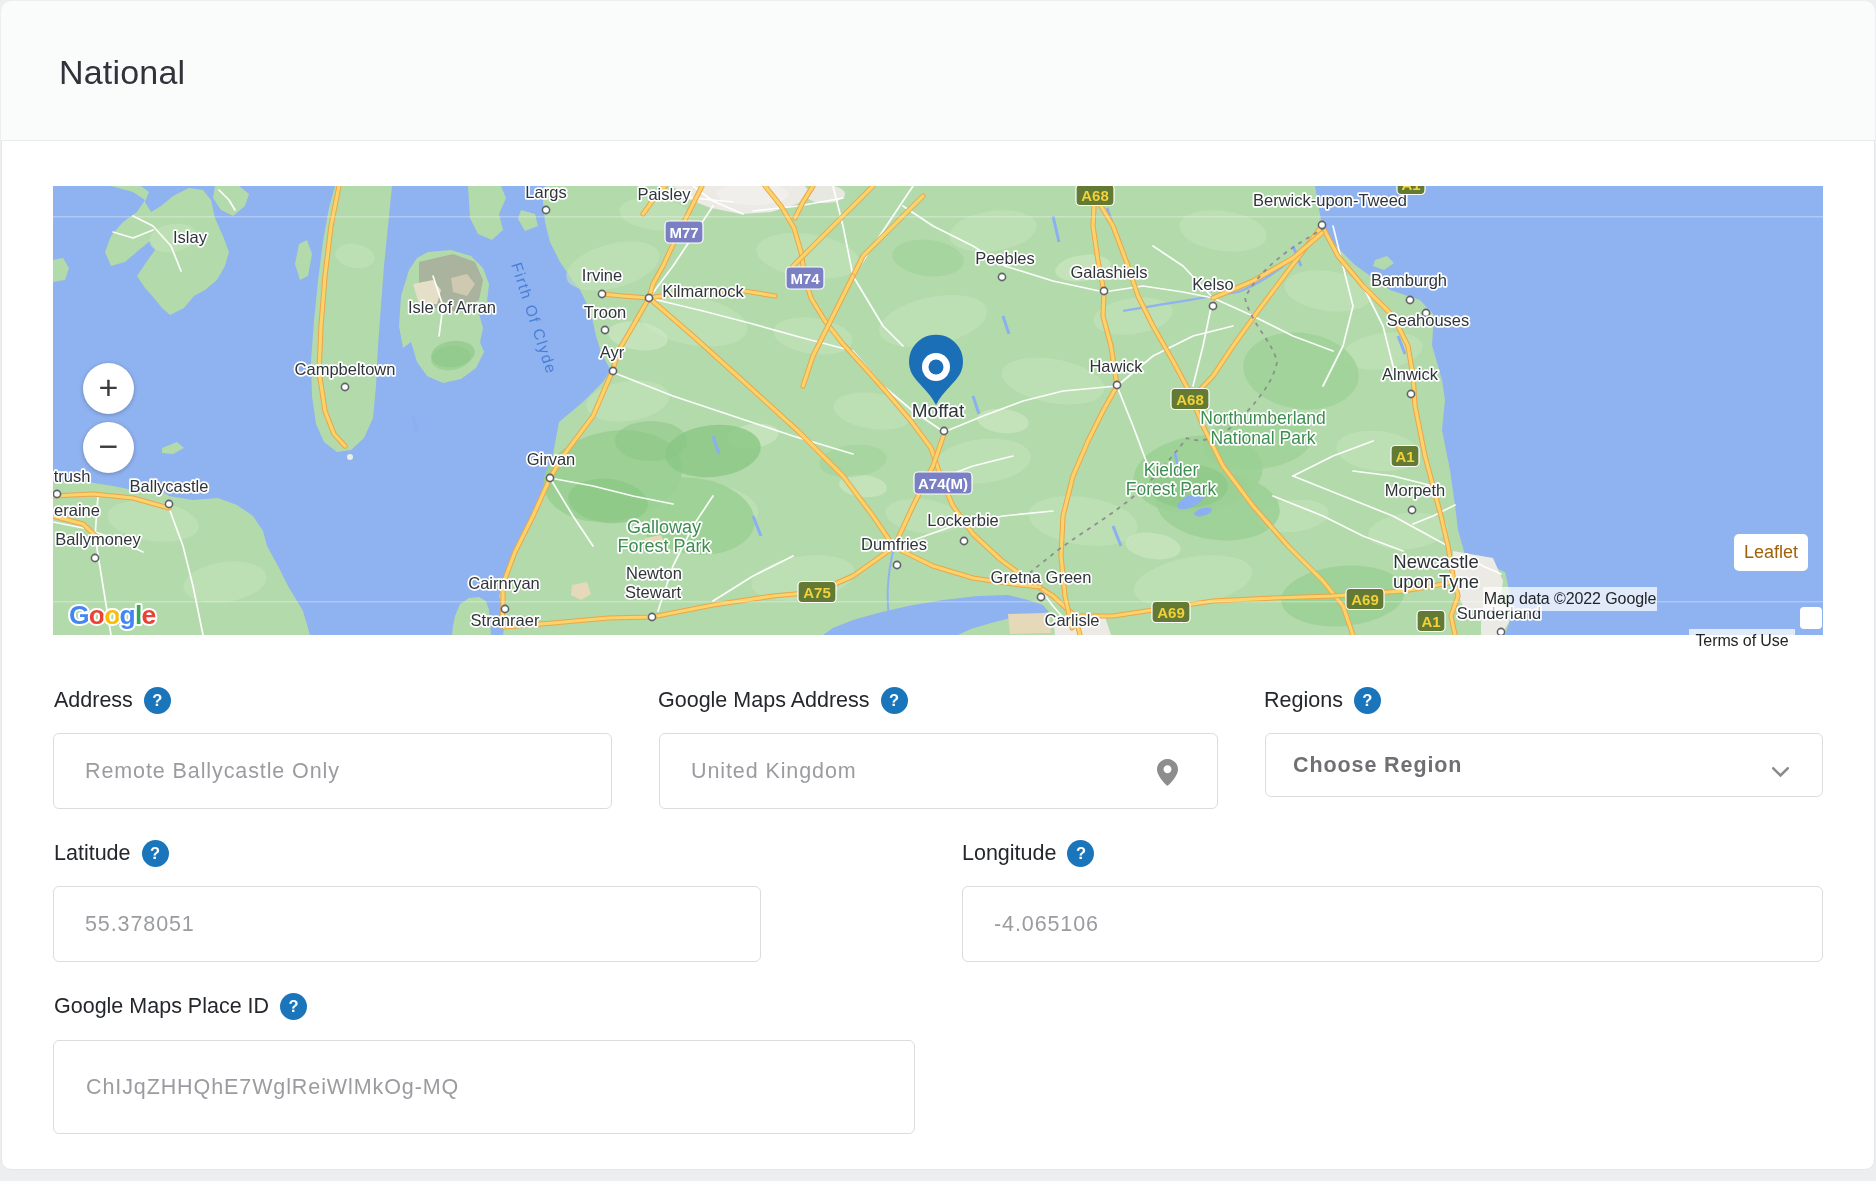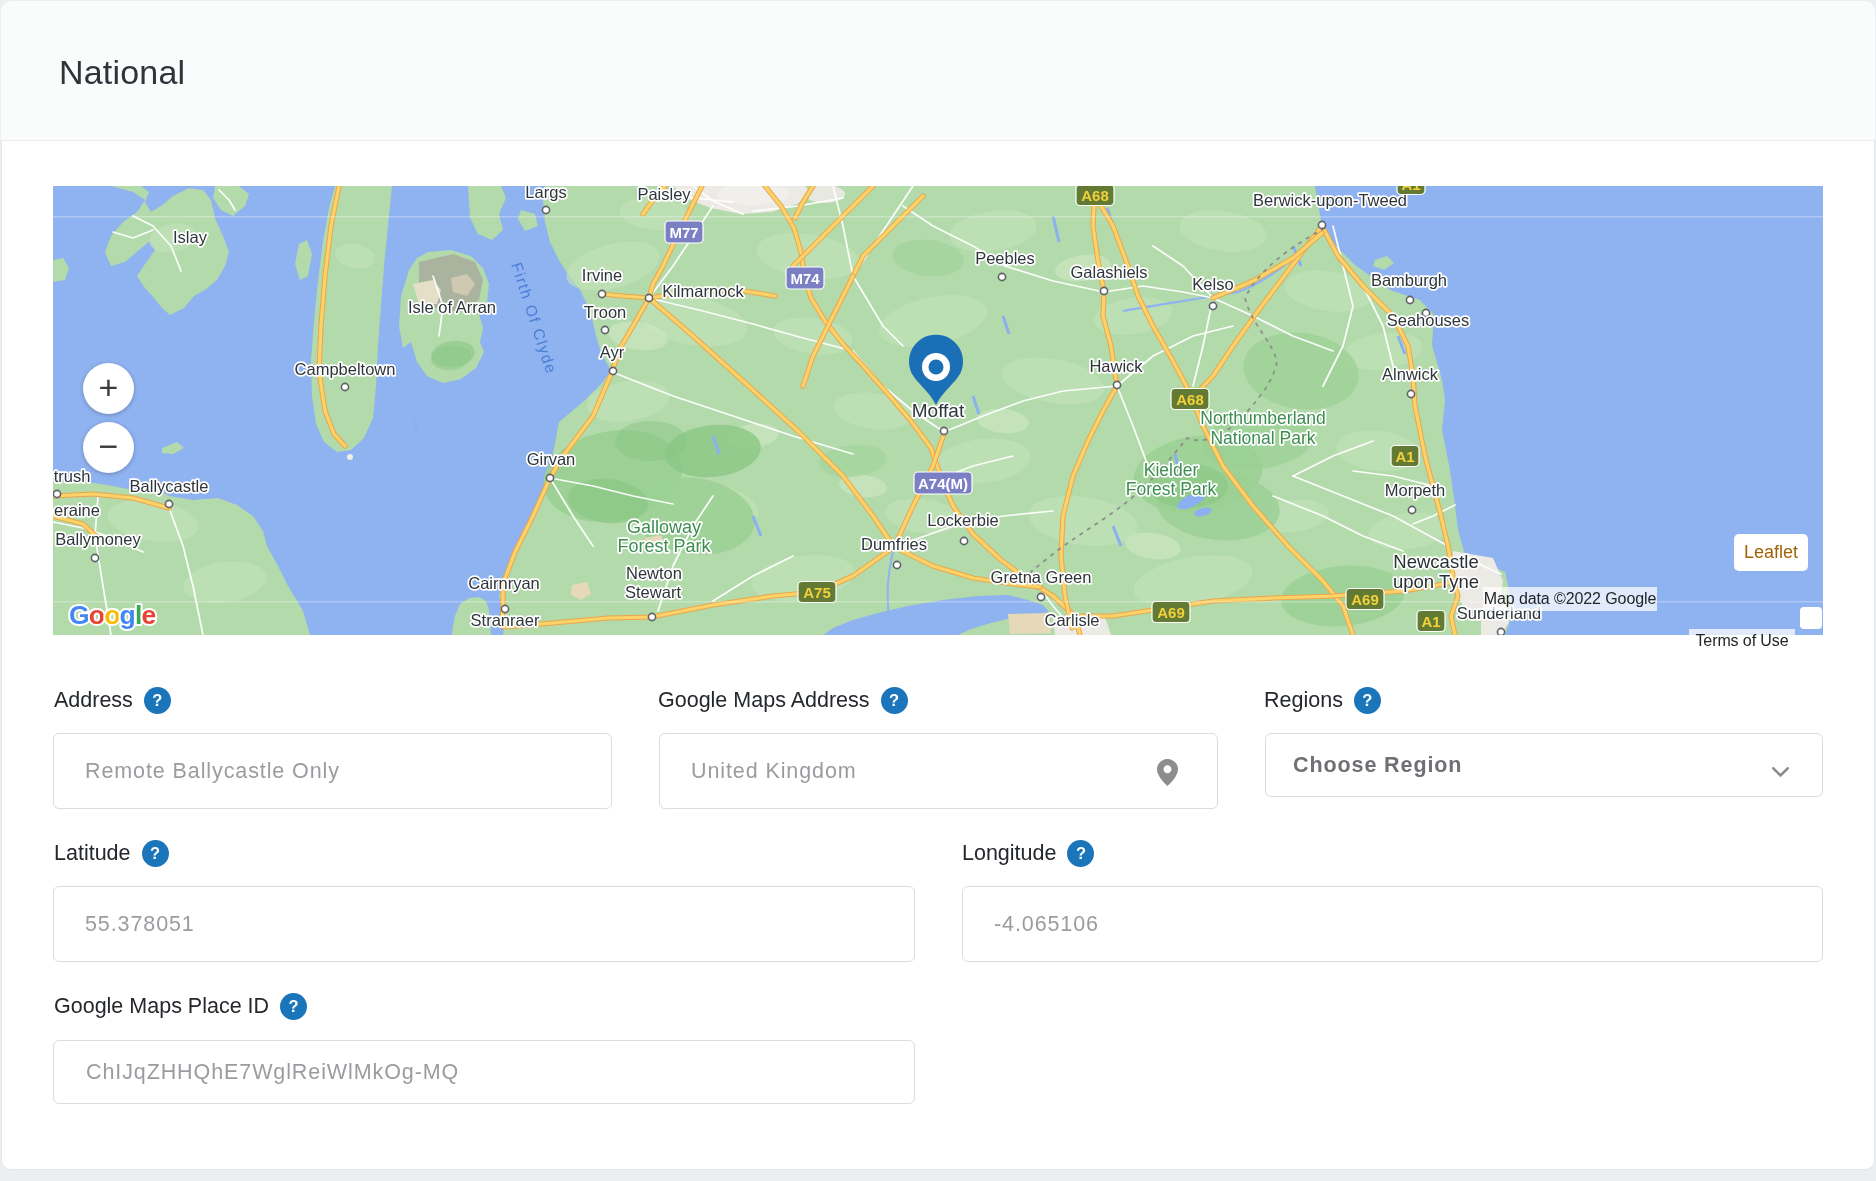--- a/index.html
+++ b/index.html
@@ -323,15 +323,15 @@
 <div class="inp" style="left:659px; top:733px; width:559px; height:76px;">United Kingdom
   <svg style="position:absolute; right:39px; top:25px;" width="21" height="27" viewBox="0 0 21 27">
       <path fill="#8d8d8d" d="M10.5 0C4.7 0 0 4.6 0 10.3 0 18 10.5 27 10.5 27S21 18 21 10.3C21 4.6 16.3 0 10.5 0zm0 14.2c-2.2 0-4-1.8-4-4s1.8-4 4-4 4 1.8 4 4-1.8 4-4 4z"></path>
     </svg>
 </div>
 <div class="inp" style="left:1265px; top:733px; width:558px; height:64px; color:#6e7073; font-weight:bold; padding-left:27px;">Choose Region
   <svg style="position:absolute; right:33px; top:33px;" width="17" height="11" viewBox="0 0 17 11">
       <path fill="none" stroke="#8b8b8b" stroke-width="2.6" stroke-linecap="round" d="M1.3 1.3 L8.5 8.5 L15.7 1.3"></path>
     </svg>
 </div>
-<div class="inp" style="left:53px; top:886px; width:862px; height:76px;">55.378051</div>
+<div class="inp" style="left:53px; top:886px; width:708px; height:76px;">55.378051</div>
 <div class="inp" style="left:962px; top:886px; width:861px; height:76px;">-4.065106</div>
-<div class="inp" style="left:53px; top:1040px; width:862px; height:64px;padding-left:32px;">ChIJqZHHQhE7WglReiWlMkOg-MQ</div>
+<div class="inp" style="left:53px; top:1040px; width:862px; height:94px;padding-left:32px;">ChIJqZHHQhE7WglReiWlMkOg-MQ</div>
 
 </body></html>

